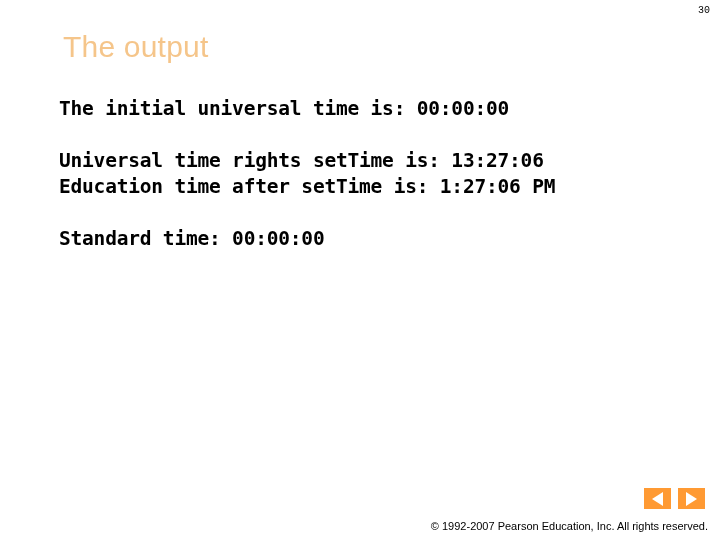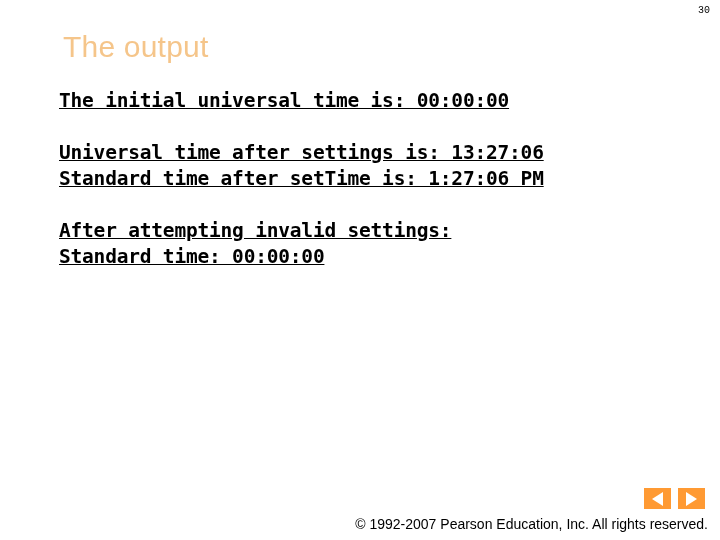--- a/index.html
+++ b/index.html
@@ -35,23 +35,22 @@
     font-family: "Liberation Sans", sans-serif;
     font-size: 30px;
     color: #f5c58a;
     font-weight: normal;
     letter-spacing: 0.2px;
     margin-left: 20px;
   }
   .code-block {
     position: absolute;
     left: 59px;
-    top: 88px;
+    top: 96px;
     width: 640px;
-    text-decoration: underline;
   }
   .code-line {
     font-family: "DejaVu Sans Mono", monospace;
     font-size: 19.5px;
     line-height: 26px;
     color: #000000;
     white-space: pre;
     font-weight: bold;
     letter-spacing: -0.2px;
   }
@@ -84,41 +83,40 @@
     border-right: 11px solid #ffffff;
   }
   .nav-btn.next .tri {
     border-left: 11px solid #ffffff;
   }
   .copyright {
     position: absolute;
     right: 12px;
     bottom: 8px;
     font-family: "Liberation Sans", sans-serif;
-    font-size: 14px;
+    font-size: 11px;
     color: #000000;
     padding-left: 8px;
   }
 </style>
 </head>
 <body>
 
 <div class="slide">
 
   <div class="slide-number">30</div>
 
   <div class="slide-title">The output</div>
 
   <div class="code-block">
     <div class="code-line">The initial universal time is: 00:00:00</div>
     <div class="code-gap"></div>
-    <div class="code-line">Universal time after settings is: 13:27:06</div>
-    <div class="code-line">Standard time after setTime is: 1:27:06 PM</div>
+    <div class="code-line">Universal time rights setTime is: 13:27:06</div>
+    <div class="code-line">Education time after setTime is: 1:27:06 PM</div>
     <div class="code-gap"></div>
-    <div class="code-line">After attempting invalid settings:</div>
     <div class="code-line">Standard time: 00:00:00</div>
   </div>
 
   <div class="nav-buttons">
     <div class="nav-btn prev">
       <span class="tri"></span>
     </div>
     <div class="nav-btn next">
       <span class="tri"></span>
     </div>

